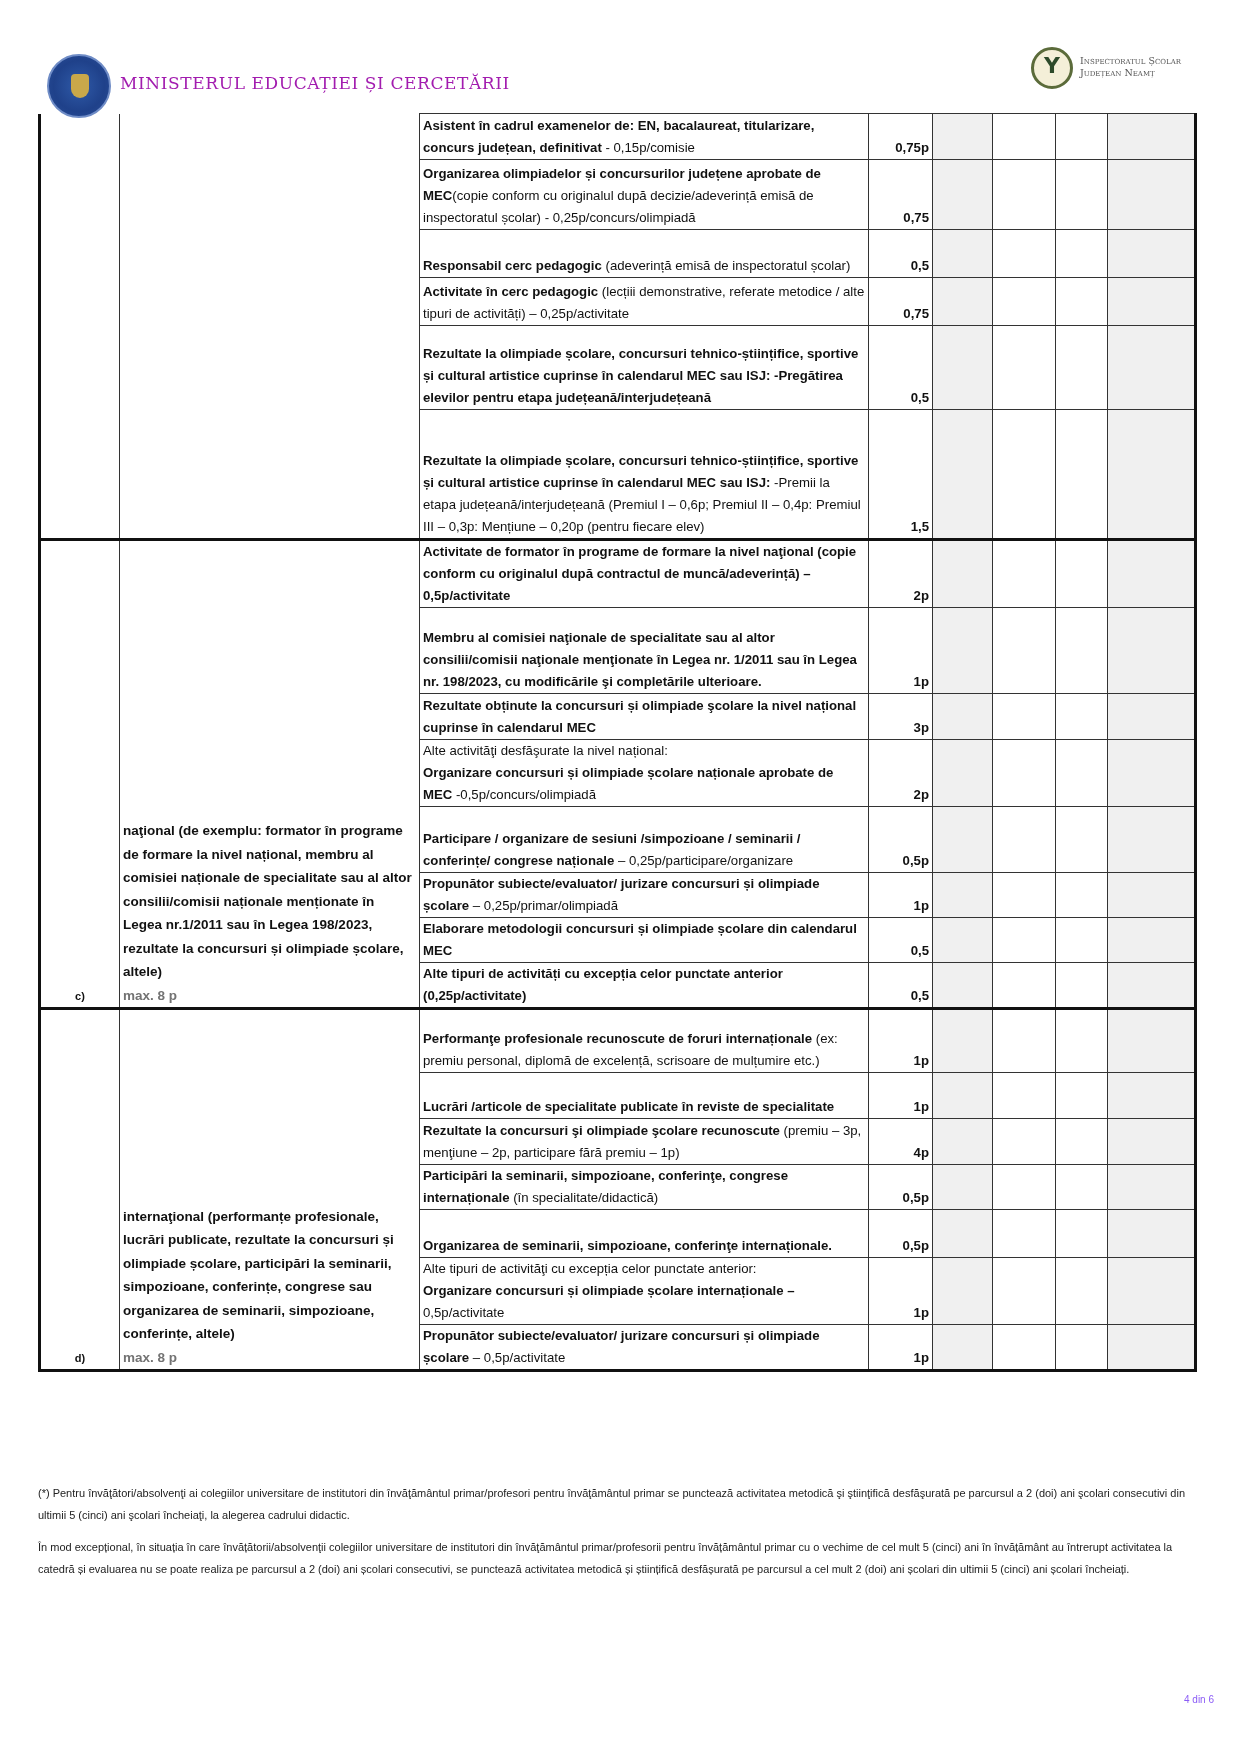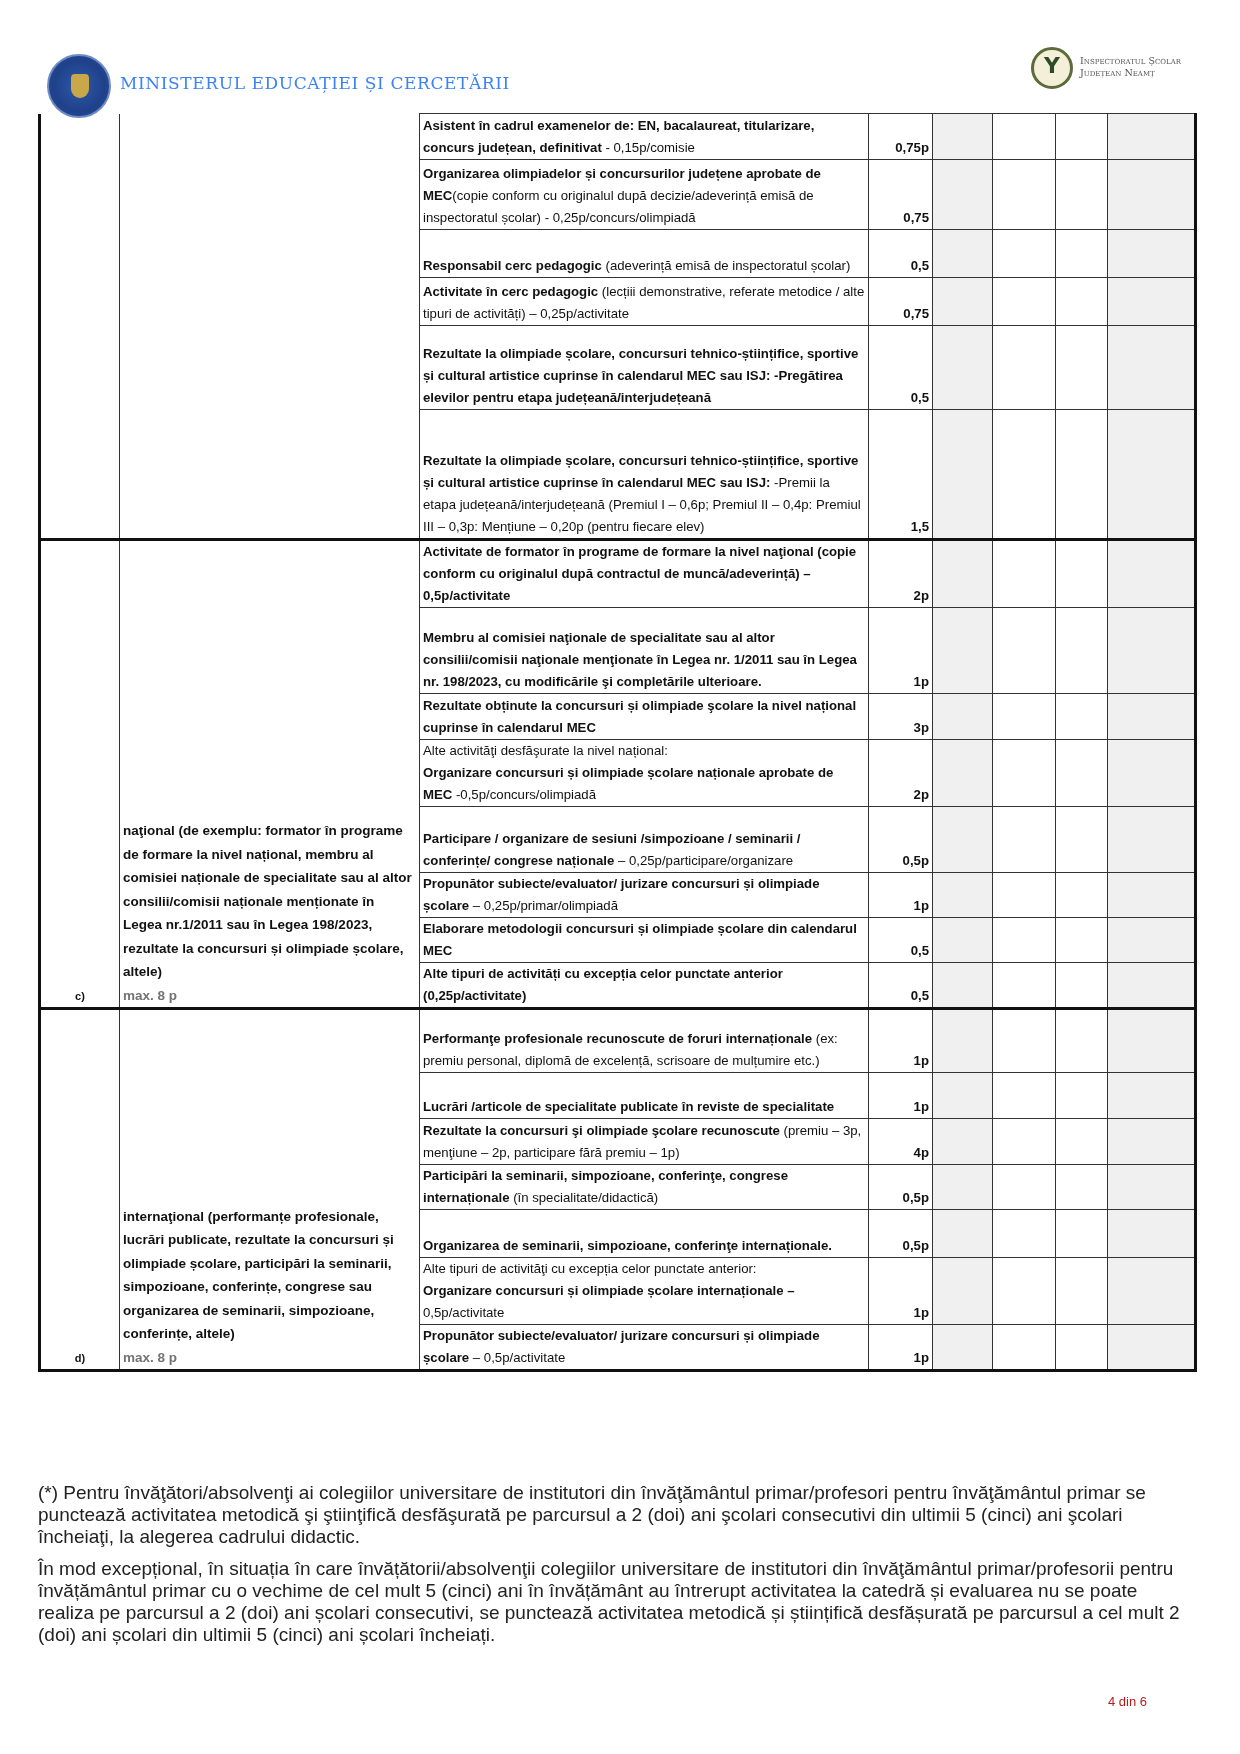--- a/index.html
+++ b/index.html
@@ -1,40 +1,40 @@
 <!DOCTYPE html>
 <html><head>
 <meta charset="utf-8">
 <style>
   * { box-sizing: border-box; margin: 0; padding: 0; }
   body { width: 1240px; height: 1754px; background: #fff; position: relative; font-family: "DejaVu Sans", sans-serif; color: #111; overflow: hidden; }
   .header { position: absolute; left: 0; top: 0; width: 1240px; height: 113px; }
   .gov-logo { position: absolute; left: 47px; top: 54px; width: 64px; height: 64px; border-radius: 50%; background: radial-gradient(circle, #2f5aa8 0%, #1f418a 60%, #2a4f9a 100%); border: 2px solid #6f8cc6; }
   .gov-logo::after { content: ""; position: absolute; left: 22px; top: 18px; width: 18px; height: 24px; background: #c9a84a; border-radius: 4px 4px 9px 9px; }
-  .ministry { position: absolute; left: 120px; top: 73px; font-family: "DejaVu Serif", serif; font-size: 17px; color: #3b82f6; letter-spacing: 0.6px; }
+  .ministry { position: absolute; left: 120px; top: 73px; font-family: "DejaVu Serif", serif; font-size: 17px; color: #a21caf; letter-spacing: 0.6px; }
   .isj-logo { position: absolute; left: 1031px; top: 47px; width: 42px; height: 42px; border-radius: 50%; border: 3px solid #5b6b3a; background: #f4efd8; }
   .isj-logo::after { content: "Y"; position: absolute; left: 10px; top: 3px; font-size: 22px; font-weight: bold; color: #2d4a2a; }
   .isj-text { position: absolute; left: 1080px; top: 55px; font-family: "DejaVu Serif", serif; font-size: 9.5px; color: #555; line-height: 12px; font-variant: small-caps; }
 
   table.main { position: absolute; left: 38px; top: 113px; width: 1156px; border-collapse: collapse; table-layout: fixed; font-family: "Liberation Sans", sans-serif; font-size: 13.2px; line-height: 22px; }
   table.main td { border: 1.5px solid #333; vertical-align: bottom; padding: 0 3px; }
   td.c1 { text-align: center; vertical-align: top; font-weight: bold; font-size: 11px; padding-top: 6px; }
   td.c2 { vertical-align: top; font-weight: bold; font-size: 13.5px; line-height: 23.5px; padding: 2px 4px; margin-left: 8px; }
   td.c3 { text-align: left; }
   td.c4 { text-align: right; font-weight: bold; }
   td.g { background: #f0f0f0; }
   .red { color: #737373; }
   b { font-weight: bold; }
   tr.sec-top td { border-top: 3px solid #111; }
   table.main { border-left: 3px solid #111; border-right: 3px solid #111; border-bottom: 3px solid #111; }
   td.nocell { border-top: none !important; }
 
-  .notes { position: absolute; left: 38px; top: 1482px; width: 1160px; font-family: "Liberation Sans", sans-serif; font-size: 19px; line-height: 22px; color: #222; }
+  .notes { position: absolute; left: 38px; top: 1482px; width: 1160px; font-family: "Liberation Sans", sans-serif; font-size: 11px; line-height: 22px; color: #222; }
   .notes p { margin-bottom: 10px; }
-  .page-num { position: absolute; left: 1108px; top: 1694px; font-family: "Liberation Sans", sans-serif; font-size: 13px; color: #b91c1c; }
+  .page-num { position: absolute; left: 1184px; top: 1694px; font-family: "Liberation Sans", sans-serif; font-size: 10px; color: #8b5cf6; }
 </style>
 </head>
 <body>
 
 <div class="header">
   <div class="gov-logo"></div>
   <div class="ministry">MINISTERUL EDUCAȚIEI ȘI CERCETĂRII</div>
   <div class="isj-logo"></div>
   <div class="isj-text">
     <div>Inspectoratul Școlar</div>

